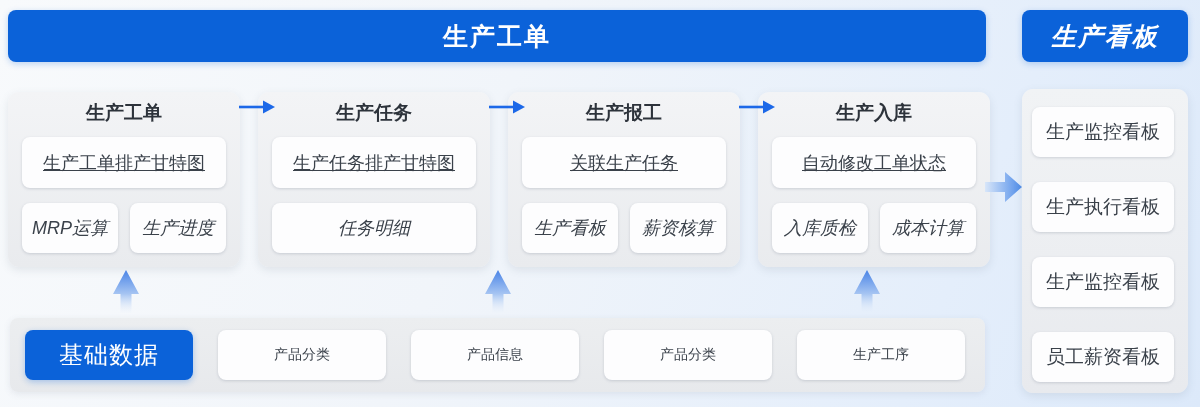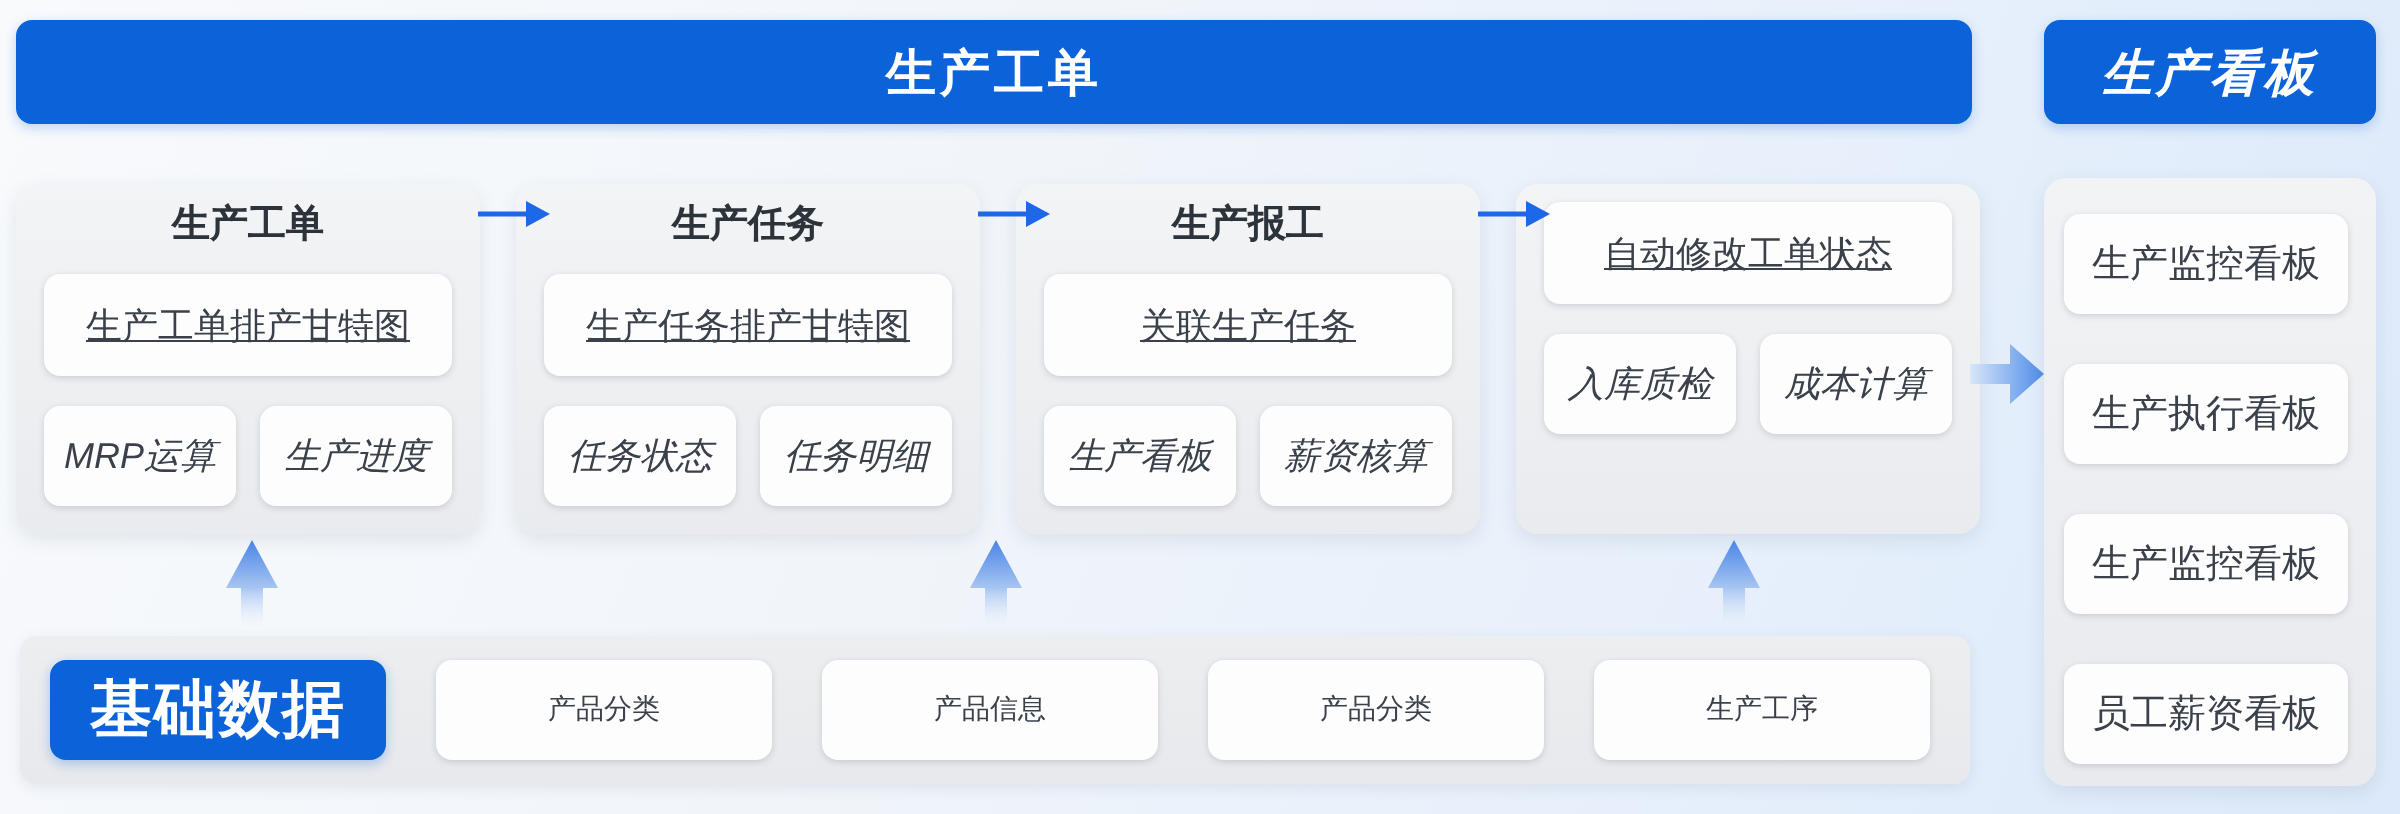--- a/index.html
+++ b/index.html
@@ -100,22 +100,22 @@
     box-shadow: 0 2px 7px rgba(96, 110, 130, 0.12);
     display: flex;
     align-items: center;
     justify-content: space-between;
     padding: 0 20px 0 15px;
   }
   .base-panel .chip { width: 168px; height: 50px; font-size: 14px; }
   .base-panel .chip.primary {
     background: #0b62d9;
     color: #ffffff;
-    font-size: 31px;
-    font-weight: 700;
+    font-size: 24px;
+    font-weight: 400;
     letter-spacing: 1px;
     box-shadow: 0 2px 6px rgba(11, 98, 217, 0.3);
   }
 
   
   .flow-arrow { position: absolute; top: 99px; width: 38px; height: 16px; }
   .flow-arrow.a1 { left: 238px; }
   .flow-arrow.a2 { left: 488px; }
   .flow-arrow.a3 { left: 738px; }
 
@@ -144,35 +144,35 @@
     <div class="chip-row">
       <div class="chip">MRP运算</div>
       <div class="chip">生产进度</div>
     </div>
   </div>
 
   <div class="card" style="left:258px">
     <div class="card-title">生产任务</div>
     <div class="chip wide">生产任务排产甘特图</div>
     <div class="chip-row">
-      <div class="chip">任务状态</div>
       <div class="chip">任务明细</div>
     </div>
   </div>
 
   <div class="card" style="left:508px">
     <div class="card-title">生产报工</div>
     <div class="chip wide">关联生产任务</div>
     <div class="chip-row">
       <div class="chip">生产看板</div>
       <div class="chip">薪资核算</div>
     </div>
   </div>
 
   <div class="card" style="left:758px">
+    <div class="card-title">生产入库</div>
     <div class="chip wide">自动修改工单状态</div>
     <div class="chip-row">
       <div class="chip">入库质检</div>
       <div class="chip">成本计算</div>
     </div>
   </div>
 
   <svg class="flow-arrow a1" viewBox="0 0 38 16">
     <line x1="1" y1="8" x2="25" y2="8" stroke="#1c68e8" stroke-width="2.6"></line>
     <polygon points="25,1.5 37,8 25,14.5" fill="#1c68e8"></polygon>

